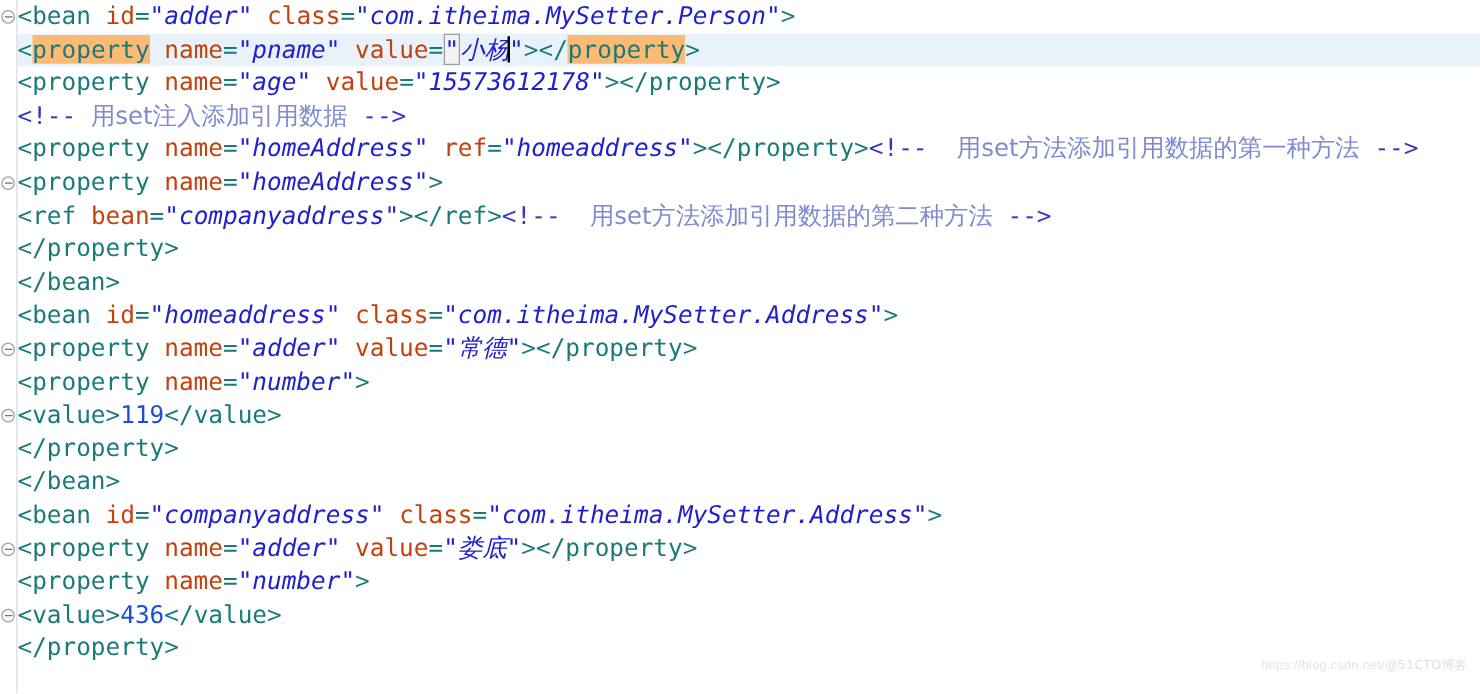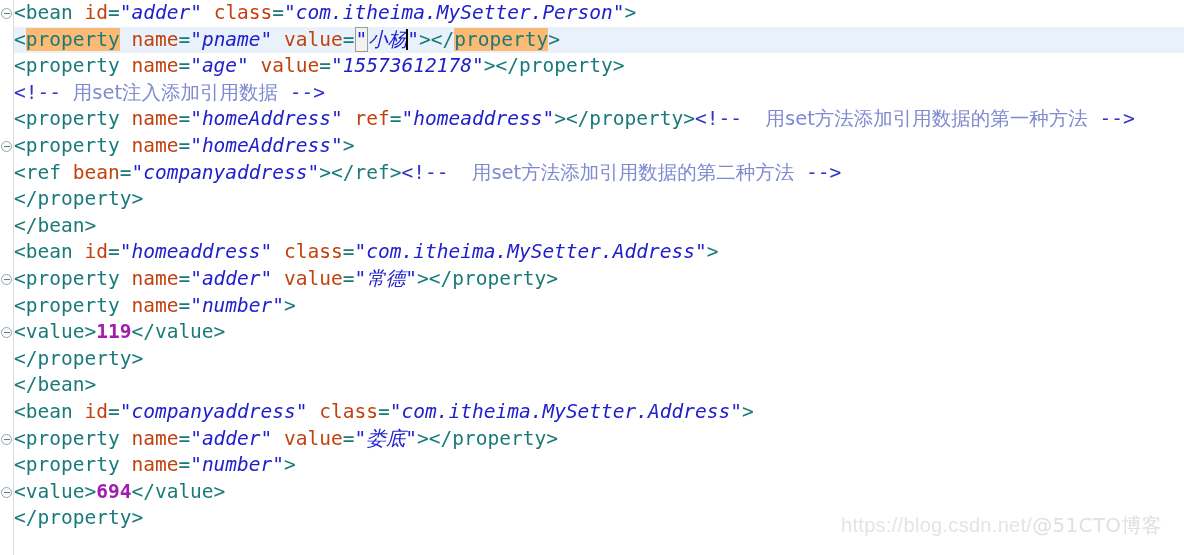--- a/index.html
+++ b/index.html
@@ -51,43 +51,43 @@
   }
   .line.current{
     background:#e9f2fb;
   }
   
   .tag      {color:#1a7a7a;}
   .attr     {color:#c2410c;}
   .val      {color:#2020cc;font-style:italic;}
   .cmark    {color:#3333cc;}
   .ctext    {color:#7f8ad0;}
-  .num      {color:#a21caf;font-weight:bold;}
+  .num      {color:#1d4ed8;font-weight:normal;}
   .cjk      {font-family:Liberation Mono, monospace;
              font-style:italic;}
   .cjkc     {font-family:"DejaVu Sans","Liberation Sans",sans-serif;
              font-style:normal;text-align:right;}
   .match    {background:#fdba74;}
   .qbox     {
     border:1px solid #9c9c9c;
     background:#f2f2f2;
     padding:0 0px;
   }
   .caret{
     display:inline-block;
     width:2px;height:21px;
     background:#000;
     vertical-align:-4px;
     margin:0 -1px;
   }
   .watermark{
     position:absolute;
-    right:22px;bottom:16px;
+    right:10px;bottom:16px;
     font-family:"Liberation Sans","DejaVu Sans",sans-serif;
-    font-size:20px;
+    font-size:10px;
     color:#e4e4e4;
     letter-spacing:0.3px;
     z-index:5;
     white-space:nowrap;
   }
   .wm-cjk{font-family:"DejaVu Sans",sans-serif;color:#e0e0e0;}
 </style>
 </head>
 <body>
 
@@ -134,21 +134,21 @@
     <div class="line"><span class="tag">&lt;/property&gt;</span></div>
 
     <div class="line"><span class="tag">&lt;/bean&gt;</span></div>
 
     <div class="line"><span class="tag">&lt;bean </span><span class="attr">id</span><span class="tag">=</span><span class="val">"<span>companyaddress</span>"</span><span class="tag"> </span><span class="attr">class</span><span class="tag">=</span><span class="val">"<span>com.itheima.MySetter.Address</span>"</span><span class="tag">&gt;</span></div>
 
     <div class="line"><span class="tag">&lt;property </span><span class="attr">name</span><span class="tag">=</span><span class="val">"<span>adder</span>"</span><span class="tag"> </span><span class="attr">value</span><span class="tag">=</span><span class="val">"</span><span class="val cjk">娄底</span><span class="val">"</span><span class="tag">&gt;&lt;/property&gt;</span></div>
 
     <div class="line"><span class="tag">&lt;property </span><span class="attr">name</span><span class="tag">=</span><span class="val">"<span>number</span>"</span><span class="tag">&gt;</span></div>
 
-    <div class="line"><span class="tag">&lt;value&gt;</span><span class="num">694</span><span class="tag">&lt;/value&gt;</span></div>
+    <div class="line"><span class="tag">&lt;value&gt;</span><span class="num">436</span><span class="tag">&lt;/value&gt;</span></div>
 
     <div class="line"><span class="tag">&lt;/property&gt;</span></div>
 
   </div>
 
   <div class="watermark"><span>https://blog.csdn.net/</span><span class="wm-cjk">@51CTO博客</span></div>
 
 </div>
 
 </body></html>

